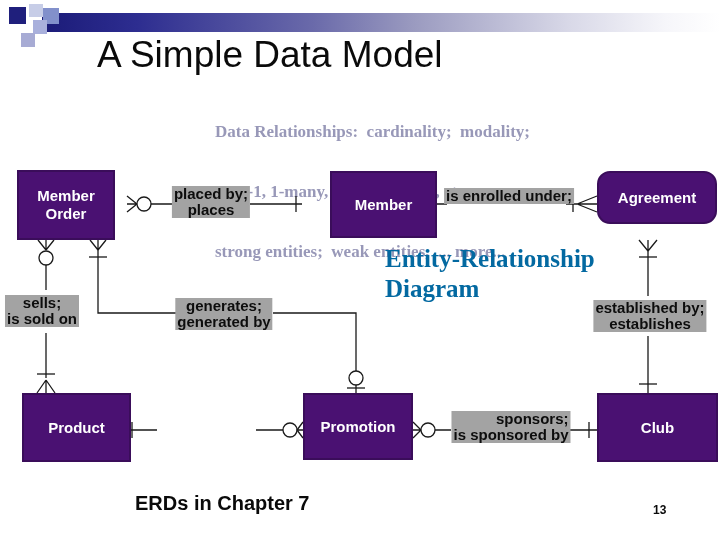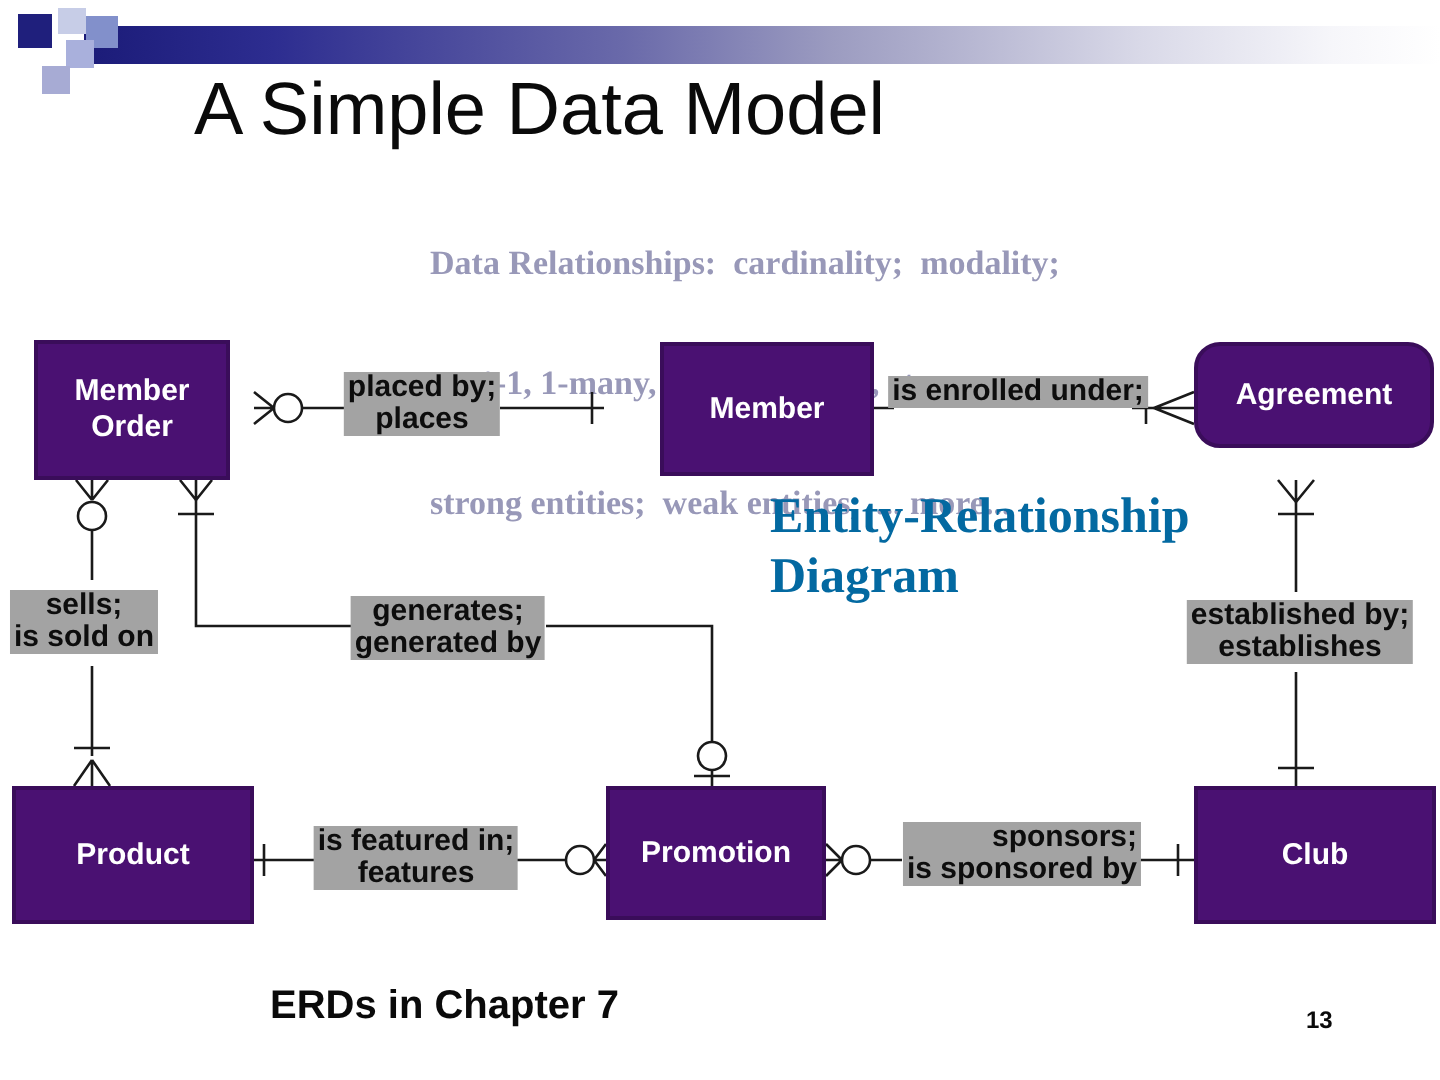--- a/index.html
+++ b/index.html
@@ -138,21 +138,21 @@
 
   <div class="entity" style="left:17px;top:170px;width:98px;height:70px;">
     <span>Member Order</span>
   </div>
   <div class="entity" style="left:302px;top:171px;width:107px;height:67px;margin-left:28px;">
     <span>Member</span>
   </div>
   <div class="entity" style="left:597px;top:171px;width:120px;height:53px;border-radius:13px;">
     <span>Agreement</span>
   </div>
-  <div class="entity" style="left:6px;top:393px;width:121px;height:69px;">
+  <div class="entity" style="left:22px;top:393px;width:109px;height:69px;">
     <span>Product</span>
   </div>
   <div class="entity" style="left:303px;top:393px;width:110px;height:67px;">
     <span>Promotion</span>
   </div>
   <div class="entity" style="left:597px;top:393px;width:121px;height:69px;">
     <span>Club</span>
   </div>
 
   <div class="rel-label" style="left:211px;top:186px;">
@@ -167,24 +167,20 @@
     <div>is sold on</div>
   </div>
   <div class="rel-label" style="left:224px;top:298px;">
     <div>generates;</div>
     <div>generated by</div>
   </div>
   <div class="rel-label" style="left:650px;top:300px;">
     <div>established by;</div>
     <div>establishes</div>
   </div>
-  <div class="rel-label" style="left:208px;top:413px;">
-    <div>is featured in;</div>
-    <div>features</div>
-  </div>
   <div class="rel-label" style="left:511px;top:411px;text-align:right;">
     <div>sponsors;</div>
     <div>is sponsored by</div>
   </div>
 
   <div class="caption">Entity-Relationship Diagram</div>
   <div class="footer">ERDs in Chapter 7</div>
   <div class="page-number">13</div>
 
 </div>

